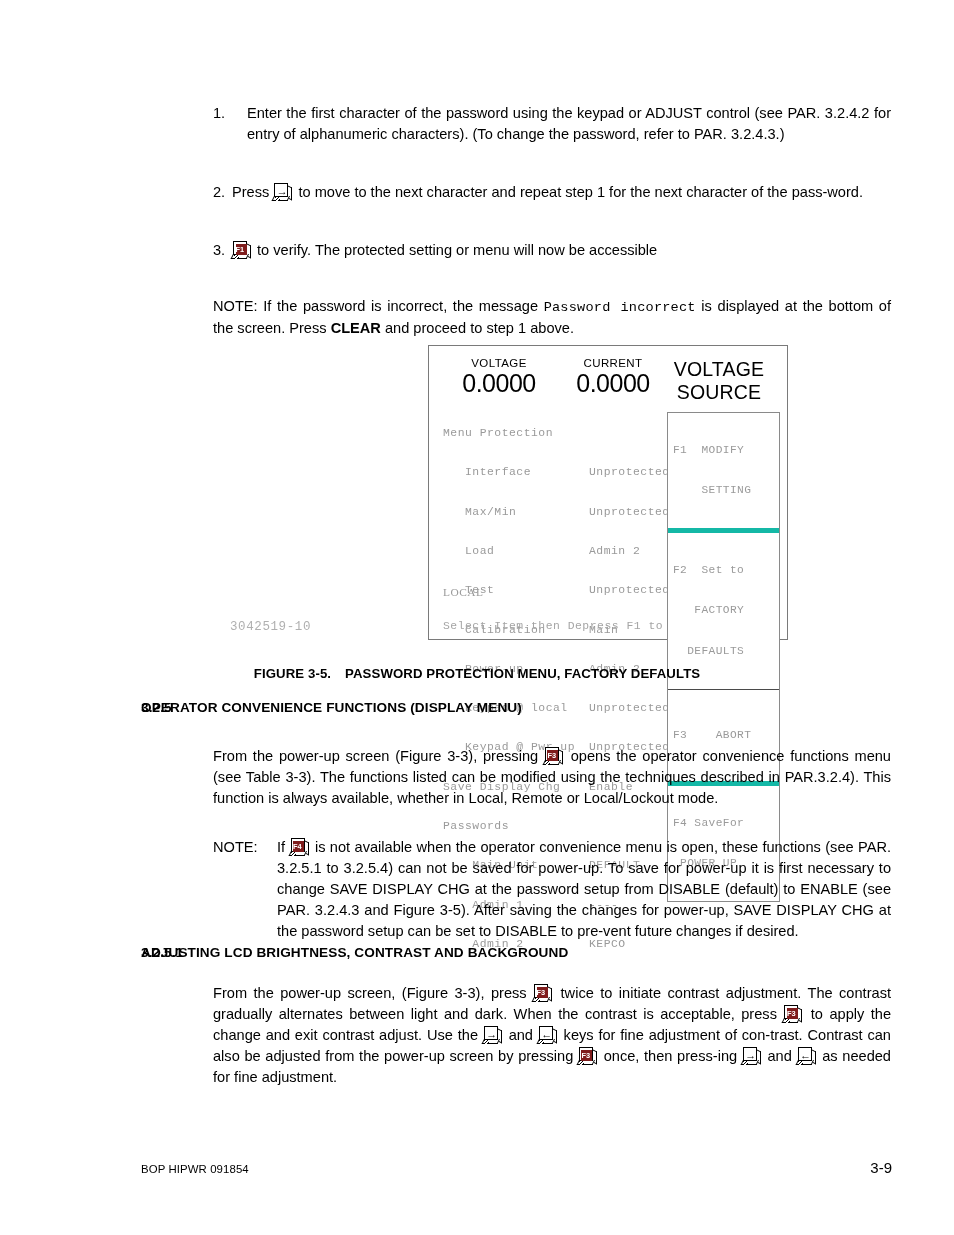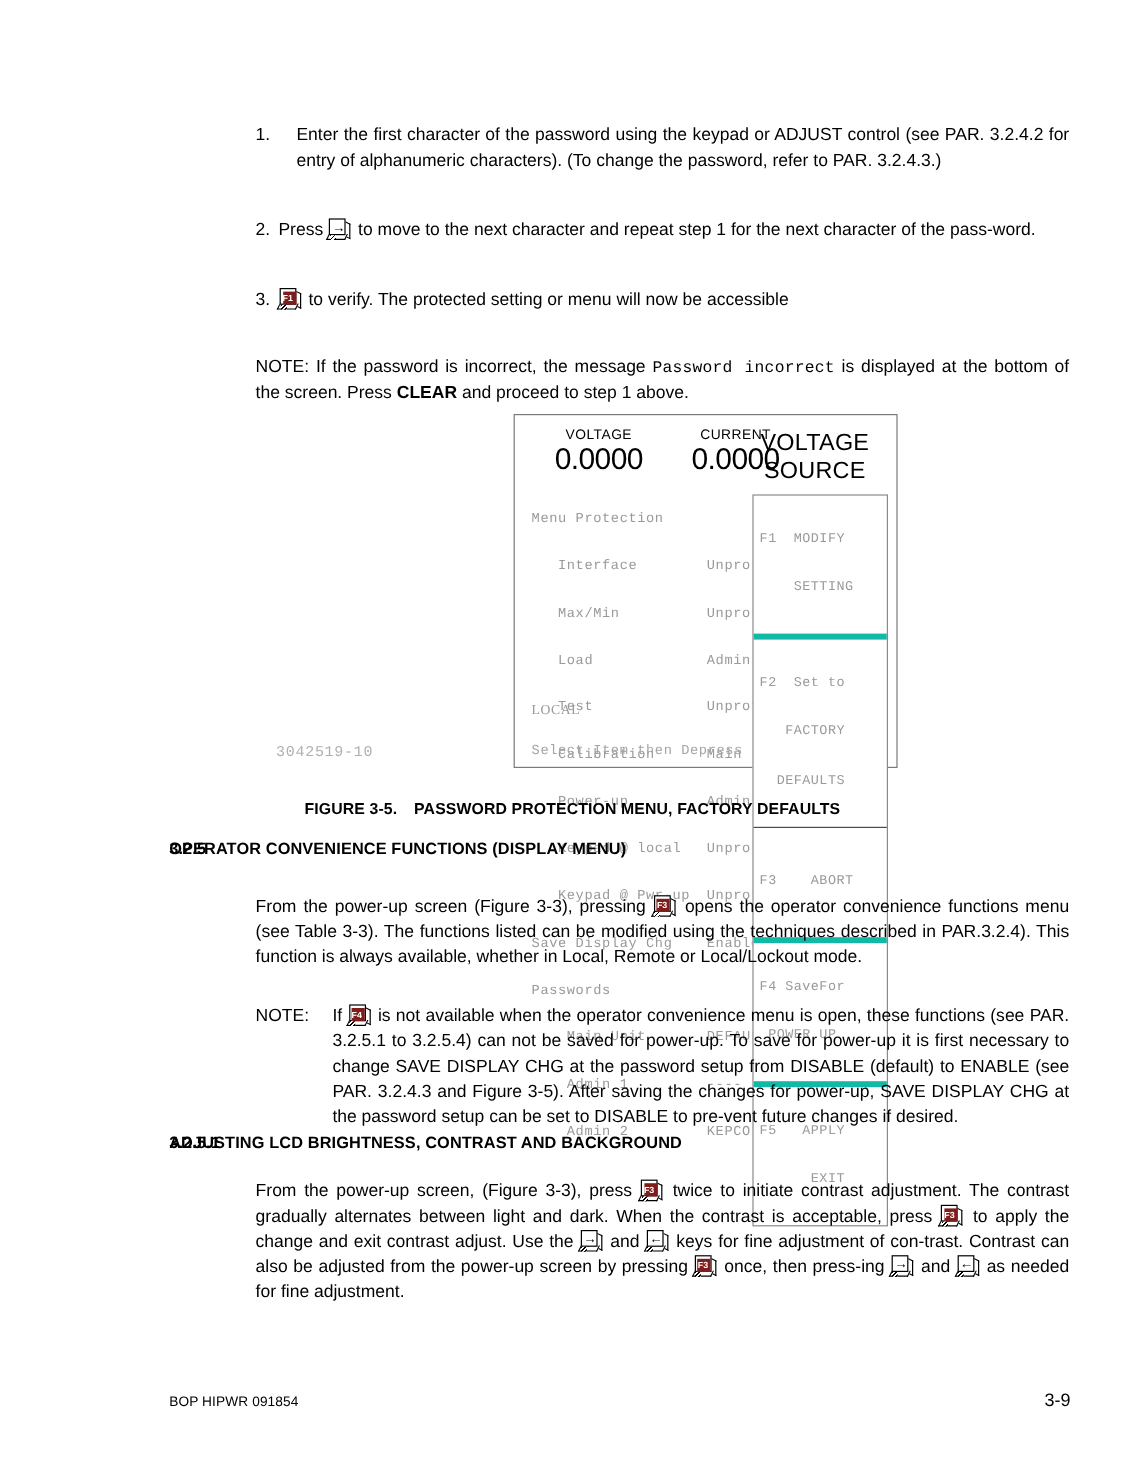--- a/index.html
+++ b/index.html
@@ -144,21 +144,21 @@
     background:
       repeating-linear-gradient(135deg, #000 0 1px, #fff 1px 2.4px);
     z-index: 4;
   }
 
   
   .lcd {
     position: absolute;
     left: 428px;
     top: 345px;
-    width: 320px;
+    width: 360px;
     height: 295px;
     border: 1.2px solid #7a7a7a;
     background: #ffffff;
     box-sizing: border-box;
   }
   .lcd-meters {
     position: absolute;
     left: 0; top: 6px; width: 100%;
   }
   .meter {
@@ -405,24 +405,20 @@
         <span class="l2">   FACTORY</span>
         <span class="l3">  DEFAULTS</span>
       </div>
       <div class="softkey" style="padding-top:12px;padding-bottom:12px;">
         <span class="l1">F3    ABORT</span>
       </div>
       <div class="softkey">
         <span class="l1">F4 SaveFor</span>
         <span class="l2"> POWER UP</span>
       </div>
-      <div class="softkey">
-        <span class="l1">F5   APPLY</span>
-        <span class="l2">      EXIT</span>
-      </div>
     </div>
   </div>
 
   <div class="dwgnum">3042519-10</div>
 
   <div class="figcap">
     <span class="fc-num">FIGURE 3-5.</span><span>PASSWORD PROTECTION MENU, FACTORY DEFAULTS</span>
   </div>
 
   <div class="heading" style="top:700px;">

